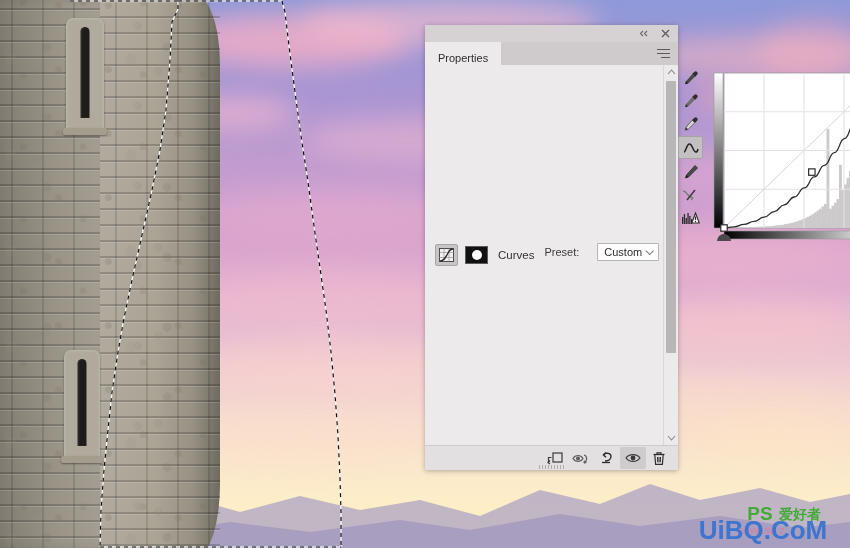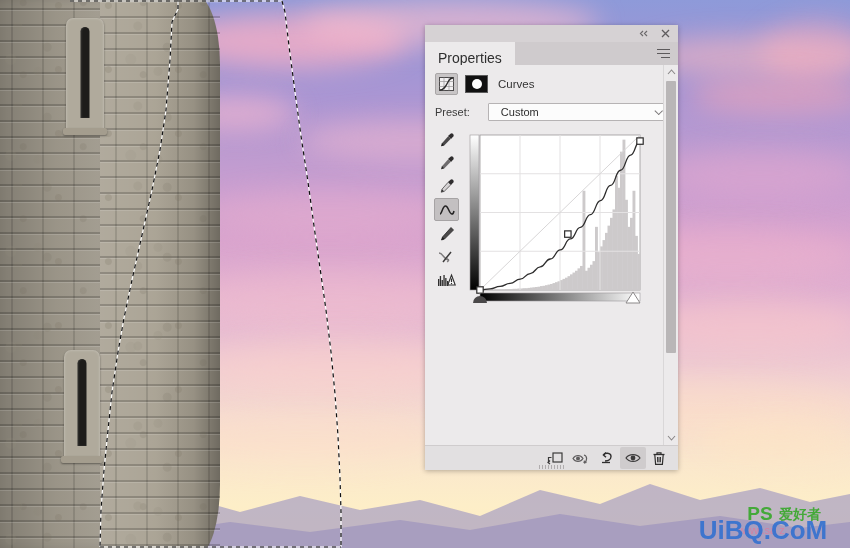--- a/index.html
+++ b/index.html
@@ -148,33 +148,33 @@
   .tb-btn{
     width:13px;height:13px;display:flex;align-items:center;justify-content:center;
     color:#6d6a6c;font-size:11px;cursor:pointer;line-height:1;
   }
   .tb-btn svg{display:block;}
 
   .pnl-tabs{
     height:23px;display:flex;align-items:stretch;background:#cfcbcd;position:relative;
   }
   .tab{
-    display:flex;align-items:center;padding:16px 13px;font-size:14px;color:#2f2f2f;
+    display:flex;align-items:center;padding:16px 13px;font-size:11px;color:#2f2f2f;
     cursor:pointer;
   }
   .tab.active{background:#eceaeb;}
   .pnl-menu{
     margin-left:auto;display:flex;align-items:center;padding-right:8px;cursor:pointer;
   }
   .hamb{width:13px;height:10px;display:flex;flex-direction:column;justify-content:space-between;}
   .hamb i{display:block;height:1.4px;background:#5d5a5c;}
   .hamb i:nth-child(3){width:70%;align-self:flex-end;}
 
   .pnl-body{
-    flex:1;background:#eceaeb;display:flex;flex-direction:column;position:relative;
+    flex:1;background:#eceaeb;display:flex;flex-direction:row;position:relative;
   }
 
   
   .adj-row{
     display:flex;align-items:center;gap:7px;padding:8px 0 8px 10px;
   }
   .adj-icon{
     width:21px;height:20px;background:#c8c5c6;border:1px solid #a9a6a7;
     border-radius:2px;display:flex;align-items:center;justify-content:center;
   }
@@ -184,21 +184,21 @@
   }
   .mask-thumb .dot{width:10px;height:10px;border-radius:50%;background:#fff;}
   .adj-title{font-size:11.5px;color:#333;margin-left:3px;}
 
   
   .row{display:flex;align-items:center;padding:0 10px;gap:18px;}
   .preset-row{margin-bottom:6px;}
   .lbl{font-size:11px;color:#3b3b3b;}
   .select{
     position:relative;height:18px;background:#fcfcfc;border:1px solid #b6b3b4;
-    display:flex;align-items:center;padding:0 16px 0 12px;font-size:11px;color:#2e2e2e;
+    display:flex;align-items:center;padding:0 16px 0 6px;font-size:11px;color:#2e2e2e;
     border-radius:1px;cursor:pointer;box-sizing:border-box;
   }
   .select .chev{
     position:absolute;right:5px;top:50%;margin-top:-2px;
     width:7px;height:4px;
   }
   .select .chev:after{
     content:"";display:block;width:5px;height:5px;
     border-right:1.3px solid #7a7778;border-bottom:1.3px solid #7a7778;
     transform:rotate(45deg) translate(-1px,-2px);

